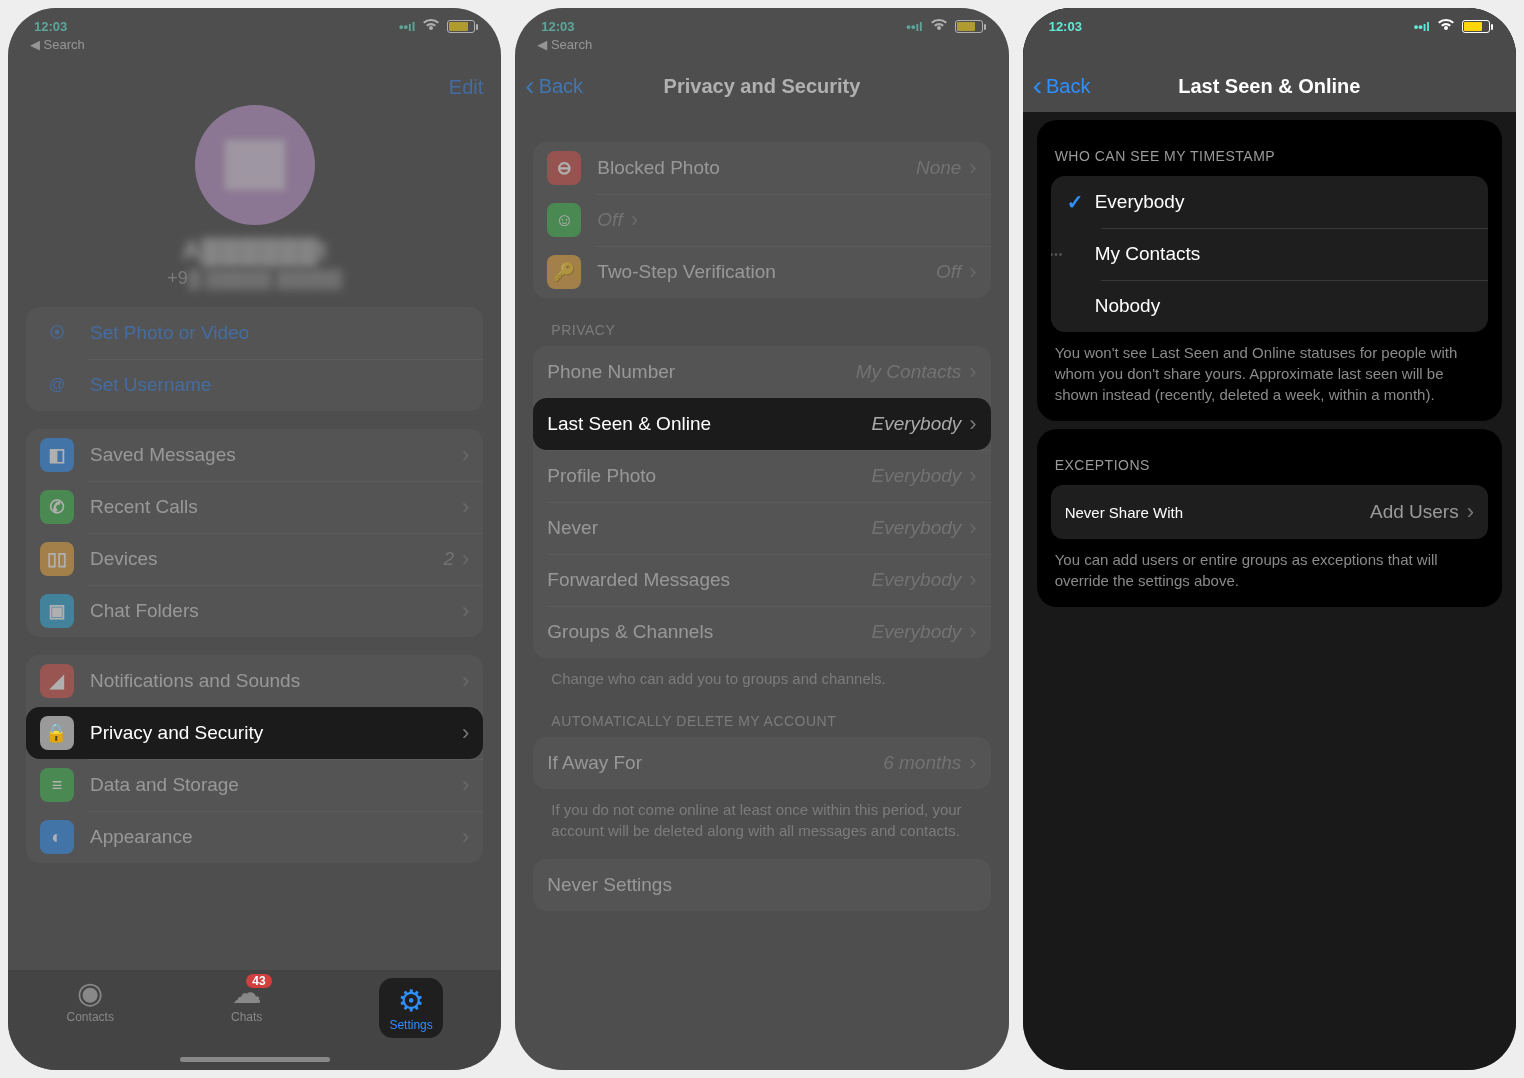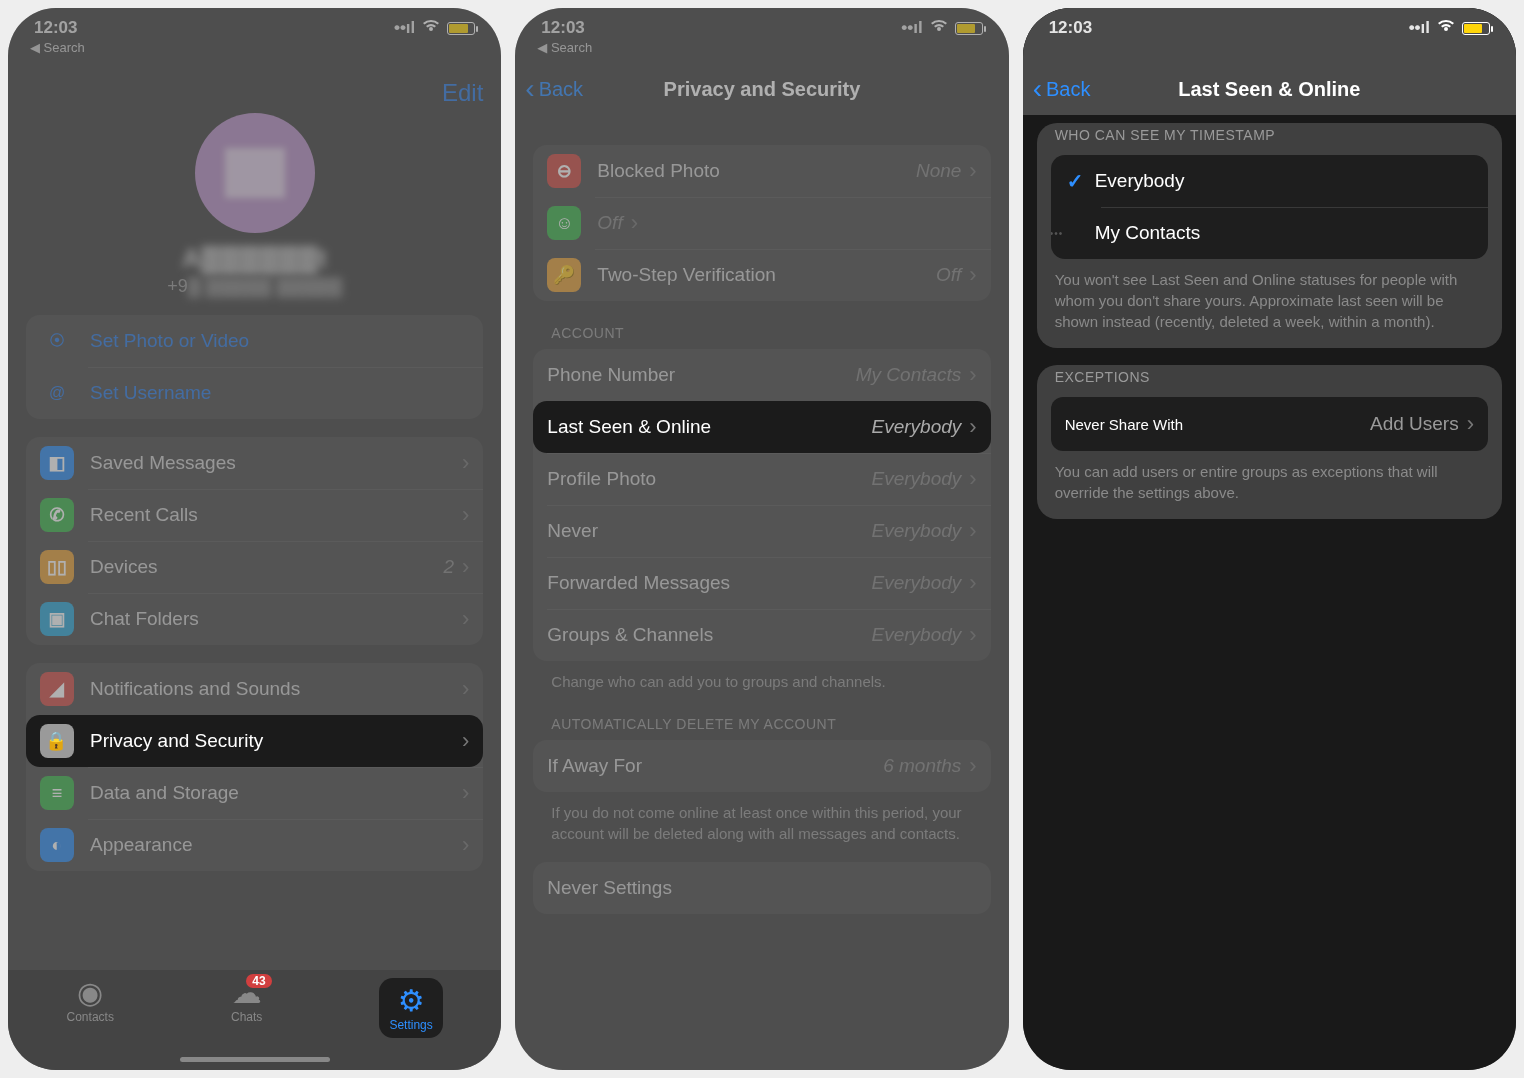--- a/index.html
+++ b/index.html
@@ -27,38 +27,38 @@
     background: rgba(90,90,90,0.48);
     pointer-events:none;
     z-index: 50;
   }
   
   .statusbar {
     display:flex;
     justify-content:space-between;
     align-items:center;
     padding: 10px 26px 2px 26px;
-    font-size: 17px;
+    font-size: 13px;
     font-weight:600;
-    color: #e5e5e5;
+    color: #5eead4;
   }
   .sb-icons { display:flex; align-items:center; gap:6px; }
   .battery {
     width:28px; height:13px;
     border:1px solid #fff; border-radius:3px; position:relative;
   }
   .battery::after {
     content:""; position:absolute; right:-4px; top:3px; width:2px; height:6px; background:#fff; border-radius:1px;
   }
   .battery .fill { position:absolute; left:1px; top:1px; bottom:1px; width:70%; background:#ffd60a; border-radius:1px; }
   .back-search { font-size:13px; color:#ccc; padding-left:22px; }
   
   .content { padding: 6px 18px 0 18px; }
   .edit-row { display:flex; justify-content:flex-end; padding: 18px 0 0; }
-  .link { color:#2e7de4; font-size:24px;text-align:center; }
+  .link { color:#2e7de4; font-size:20px;text-align:center; }
   .avatar-wrap{ display:flex; justify-content:center; margin-top:6px; }
   .avatar { width:120px; height:120px; border-radius:60px; background:#b993c7; display:flex; align-items:center; justify-content:center; }
   .avatar .blur { width:60px; height:50px; background:rgba(255,255,255,0.55); filter: blur(3px); }
   .profile-name { text-align:center; font-size:26px; font-weight:600; color:#ccc; margin-top:10px; letter-spacing:0.5px; }
   .profile-phone { text-align:center; font-size:18px; color:#999; margin-top:2px; }
   .blurred { filter: blur(4px); }
 
   .group {
     background: rgba(100,100,100,0.38);
     border-radius: 14px;
@@ -168,24 +168,24 @@
   .radio-group { background:#1e1e1e; border-radius:14px; overflow:hidden; }
   .radio-row { display:flex; align-items:center; min-height:52px; padding:0 16px; position:relative; }
   .radio-row + .radio-row::before {
     content:""; position:absolute; left:50px; right:0; top:0; height:1px; background:rgba(255,255,255,0.12);
   }
   .radio-row .check { width:28px; color:#2e8fff; font-size:20px; font-weight:700; }
   .radio-row .rlabel { font-size:19px; color:#fff; }
   .dots { position:absolute; left:-10px; font-size:10px; letter-spacing:1px; color:#555; }
 
   .phone3-card {
-    background:#404040;
+    background:#000000;
     border-radius:20px;
-    margin:8px 14px 17px 14px;
-    padding: 4px 0 16px 0;
+    margin:8px 14px 8px 14px;
+    padding: 28px 0 16px 0;
     position:relative;
     z-index:60;
   }
   .phone3-card .section-header { padding-top:0; padding-bottom:12px; color:#9a9a9a; }
   .phone3-card .section-footer { color:#8a8a8a; }
   .ex-row {
     background:#1e1e1e;
     border-radius:12px;
     margin: 0 14px;
     display:flex; align-items:center;
@@ -373,21 +373,21 @@
       <div class="row">
         <span class="icon ic-2step">
             <span class="icon-glyph">🔑</span>
           </span>
         <span class="label">Two-Step Verification</span>
         <span class="value">Off</span>
           <span class="chev">›</span>
       </div>
     </div>
 
-    <div class="section-header">ACCOUNT</div>
+    <div class="section-header">PRIVACY</div>
     <div class="group" style="margin-top:0">
       <div class="row noicon">
         <span class="label">Phone Number</span>
         <span class="value">My Contacts</span>
           <span class="chev">›</span>
       </div>
       <div class="row noicon highlight">
         <span class="label">Last Seen &amp; Online</span>
         <span class="value">Everybody</span>
           <span class="chev">›</span>
@@ -464,20 +464,24 @@
       <div class="radio-group" style="margin:0 14px">
         <div class="radio-row">
           <span class="check">✓</span>
           <span class="rlabel">Everybody</span>
         </div>
         <div class="radio-row">
           <span class="dots">•••••</span>
           <span class="check"></span>
           <span class="rlabel">My Contacts</span>
         </div>
+        <div class="radio-row">
+          <span class="check"></span>
+          <span class="rlabel">Nobody</span>
+        </div>
       </div>
       <div class="section-footer">You won't see Last Seen and Online statuses for people with whom you don't share yours. Approximate last seen will be shown instead (recently, deleted a week, within a month).</div>
     </div>
 
     <div class="phone3-card">
       <div class="section-header">EXCEPTIONS</div>
       <div class="ex-row">
         <span class="label">Never Share With</span>
         <span class="value">Add Users</span>
         <span class="chev">›</span>

